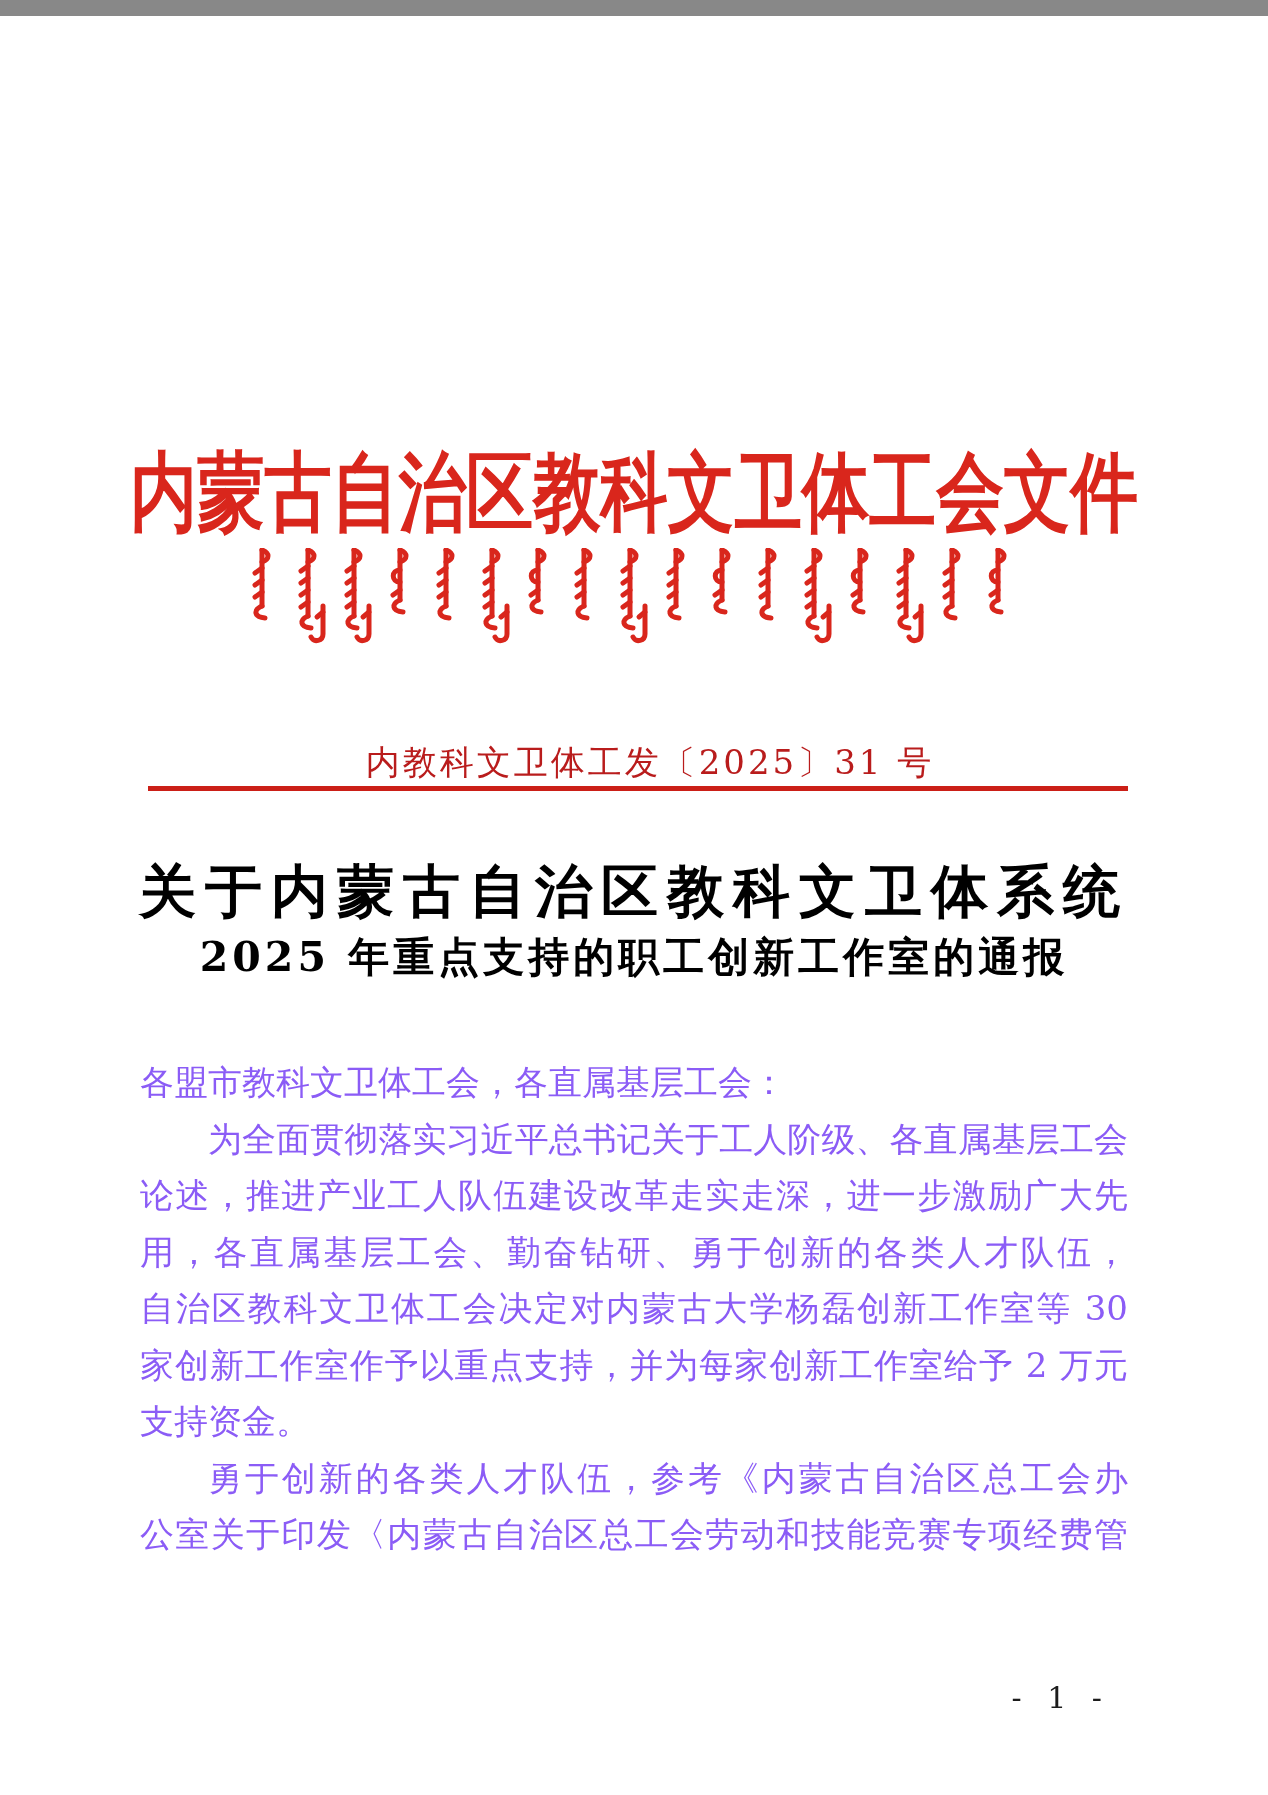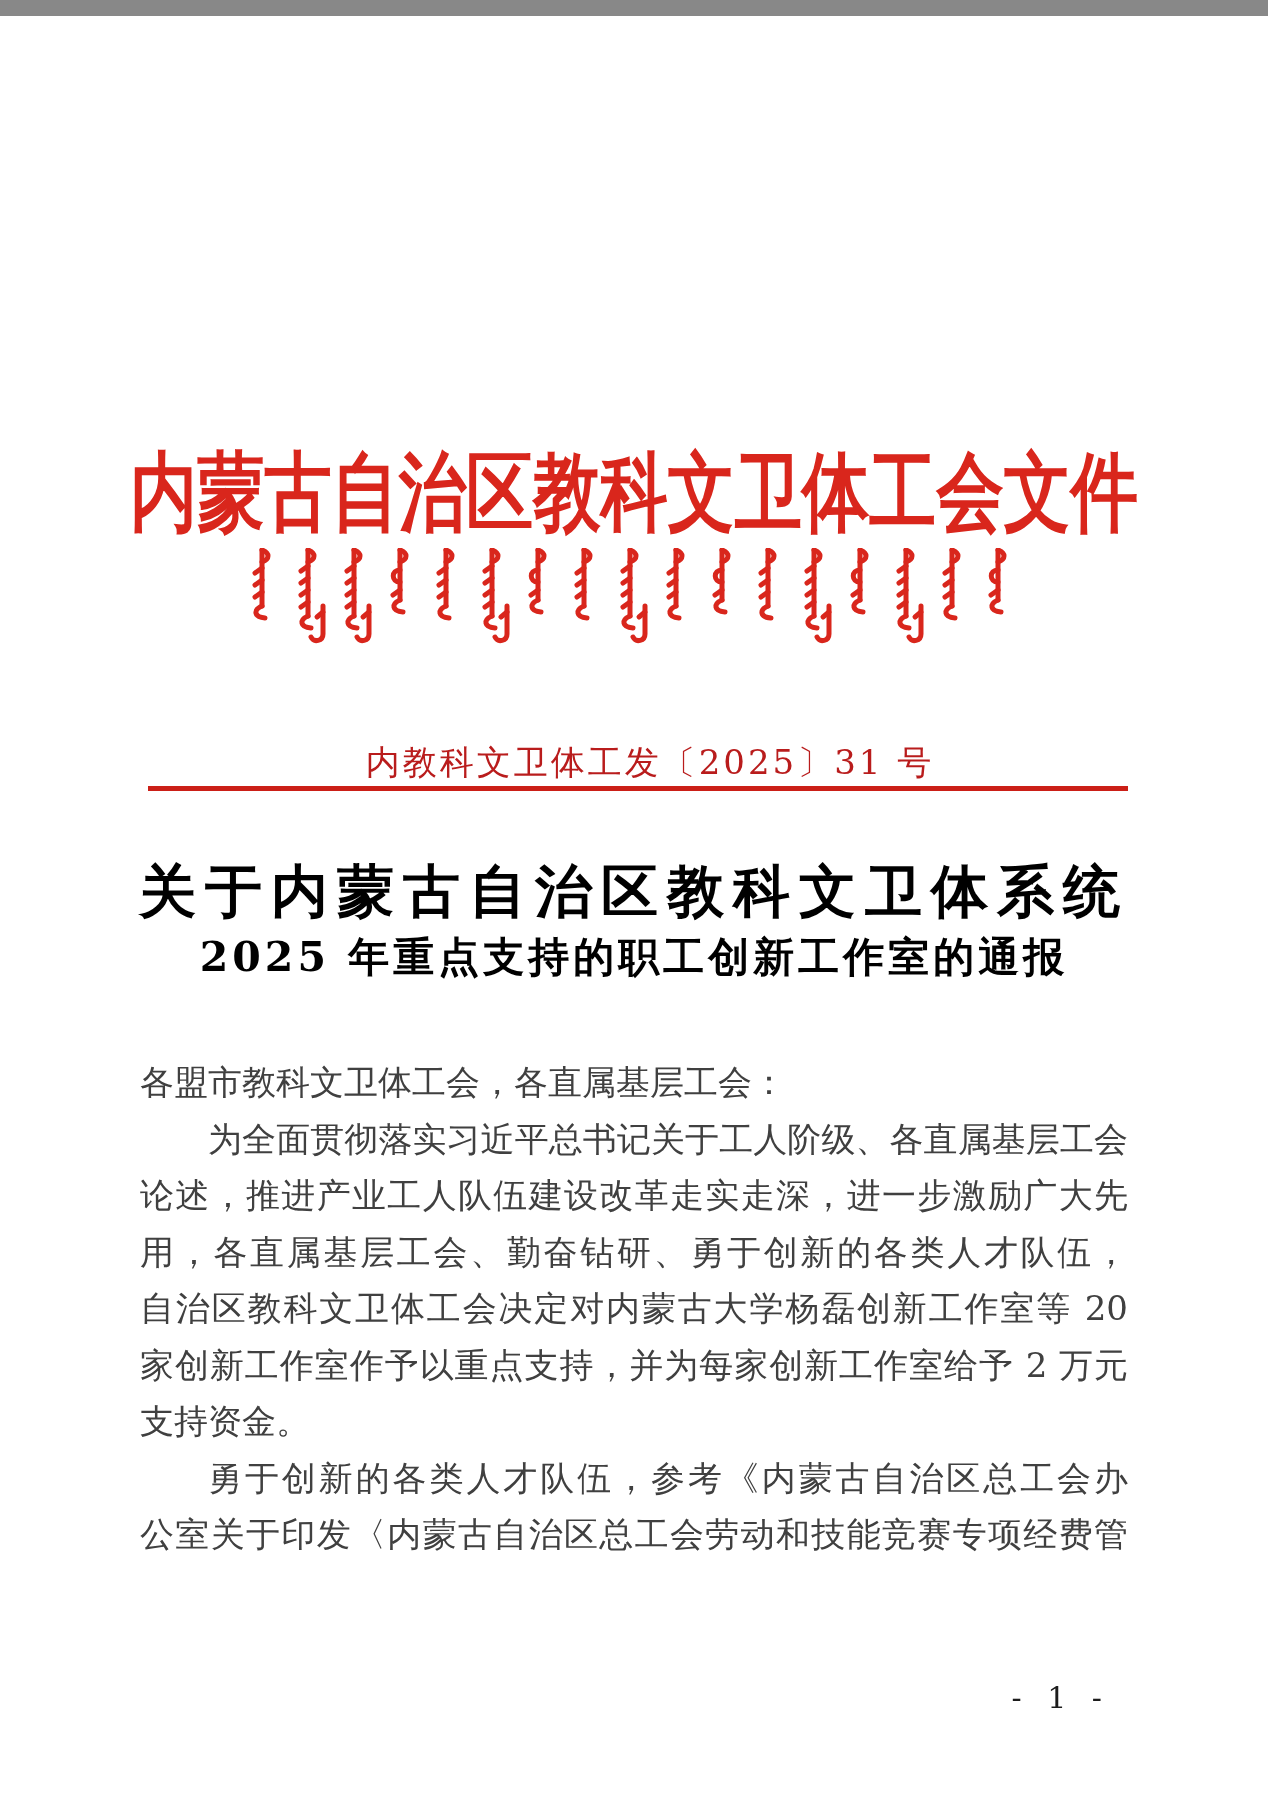--- a/index.html
+++ b/index.html
@@ -66,21 +66,21 @@
     line-height: 66px;
   }
   .doc-title .t1 { font-size: 57px; letter-spacing: 9px; }
   .doc-title .t2 { font-size: 41px; letter-spacing: 4px; }
   
   .body-block {
     position: absolute;
     top: 1038px;
     left: 140px;
     width: 988px;
-    color: #404040;
+    color: #8b5cf6;
     font-size: 34px;
   }
   .body-line {
     line-height: 56.5px;
     height: 56.5px;
     white-space: nowrap;
   }
   .body-line.just {
     white-space: normal;
     text-align: justify;
@@ -158,21 +158,21 @@
   <div class="doc-title">
     <div class="t1">关于内蒙古自治区教科文卫体系统</div>
     <div class="t2">2025 年重点支持的职工创新工作室的通报</div>
   </div>
 
   <div class="body-block">
     <div class="body-line">各盟市教科文卫体工会，各直属基层工会：</div>
     <div class="body-line just indent">为全面贯彻落实习近平总书记关于工人阶级、各直属基层工会</div>
     <div class="body-line just">论述，推进产业工人队伍建设改革走实走深，进一步激励广大先</div>
     <div class="body-line just">用，各直属基层工会、勤奋钻研、勇于创新的各类人才队伍，</div>
-    <div class="body-line just">自治区教科文卫体工会决定对内蒙古大学杨磊创新工作室等 20</div>
+    <div class="body-line just">自治区教科文卫体工会决定对内蒙古大学杨磊创新工作室等 30</div>
     <div class="body-line just">家创新工作室作予以重点支持，并为每家创新工作室给予 2 万元</div>
     <div class="body-line">支持资金。</div>
     <div class="body-line just indent">勇于创新的各类人才队伍，参考《内蒙古自治区总工会办</div>
     <div class="body-line just">公室关于印发〈内蒙古自治区总工会劳动和技能竞赛专项经费管</div>
   </div>
 
   <div class="page-number">- 1 -</div>
 
 </div>
 

